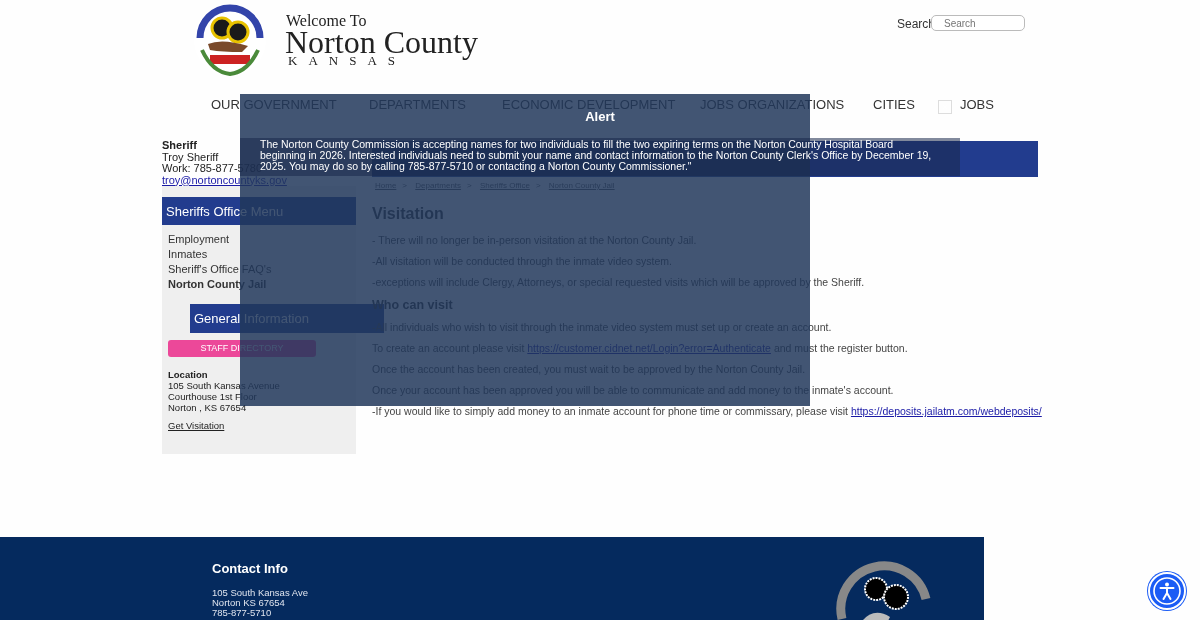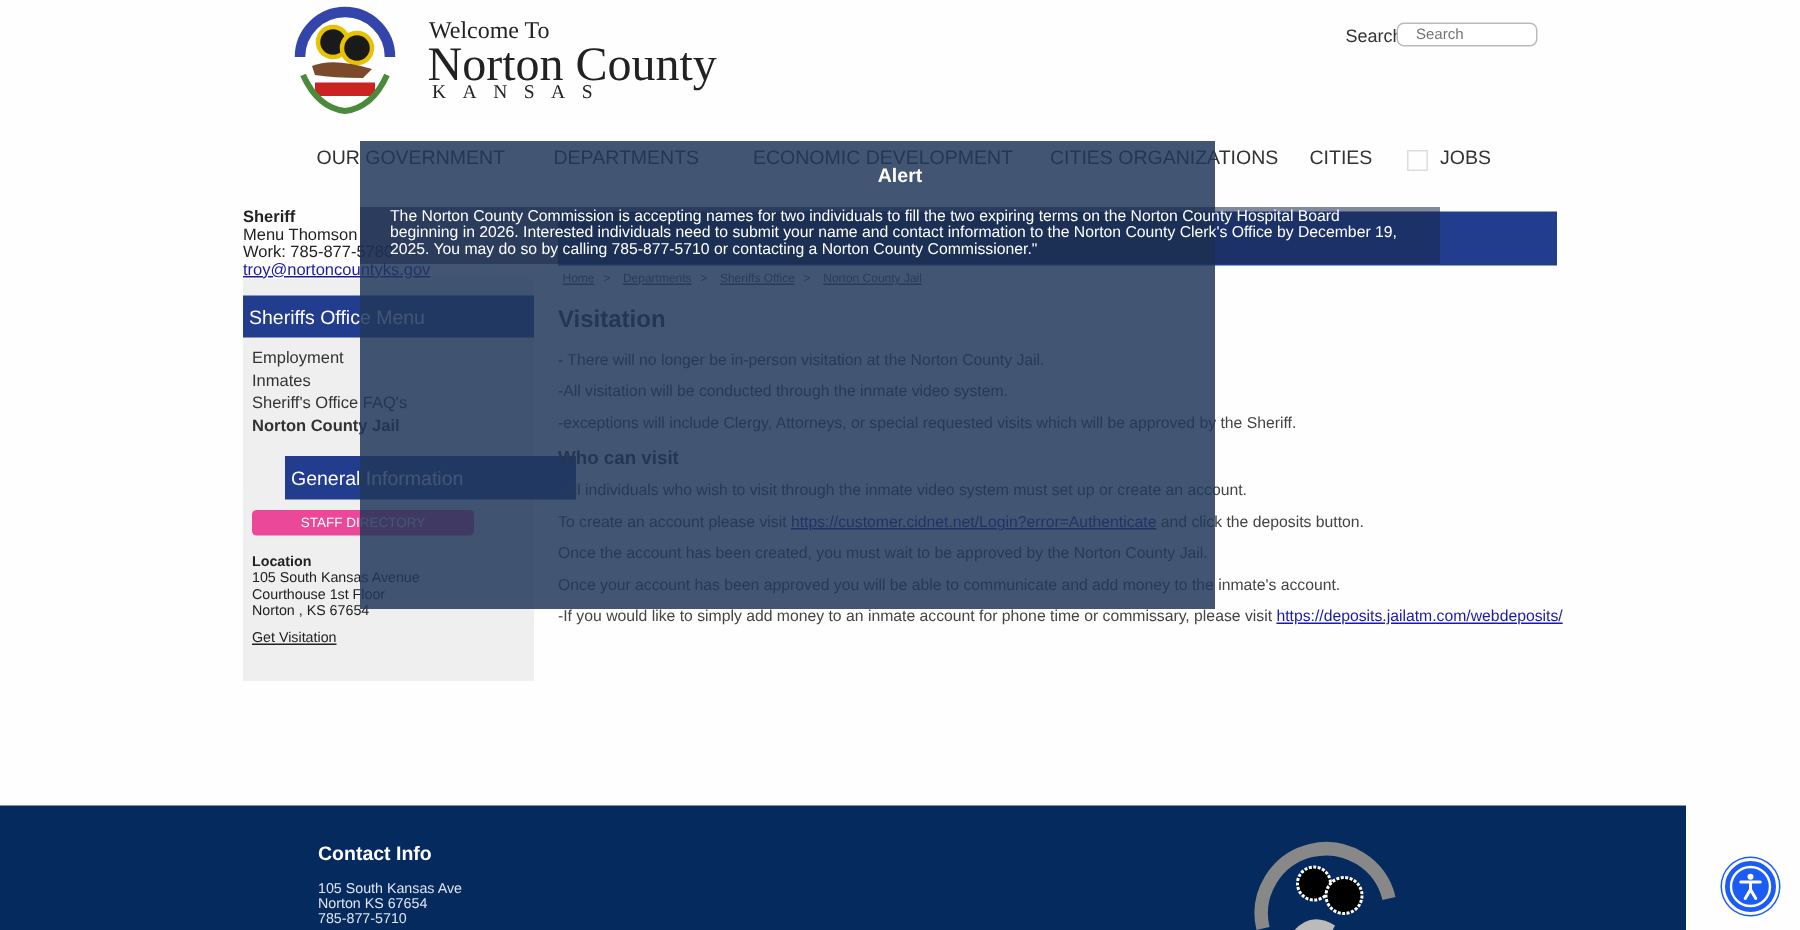--- a/index.html
+++ b/index.html
@@ -24,21 +24,21 @@
   .loc { position: absolute; left: 6px; top: 229px; font-size: 9.5px; line-height: 11px; color: #222; }
   .loc b { display: block; }
   .directions { position: absolute; left: 6px; top: 280px; font-size: 9.5px; color: #222; }
   .banner { position: absolute; left: 372px; top: 141px; width: 666px; height: 36px; background: #223c8e; }
   .breadcrumb { position: absolute; left: 375px; top: 181px; font-size: 8px; color: #555; }
   .breadcrumb .sep { margin: 0 6px; }
   .content { position: absolute; left: 372px; top: 205px; width: 670px; font-size: 10.5px; color: #444; }
   .content h1 { font-size: 16px; color: #333; font-weight: bold; margin-bottom: 12px; }
   .content h2 { font-size: 12.5px; color: #333; font-weight: bold; margin: 2px 0 10px; }
   .content p { margin-bottom: 10px; line-height: 11px; }
-  .footer { position: absolute; left: 0; top: 537px; width: 1124px; height: 83px; background: #052a5e; }
+  .footer { position: absolute; left: 0; top: 537px; width: 984px; height: 83px; background: #052a5e; }
   .footer h3 { position: absolute; left: 212px; top: 24px; color: #fff; font-size: 13px; font-weight: bold; }
   .footer .addr { position: absolute; left: 212px; top: 51px; color: #dfe4ee; font-size: 9.5px; line-height: 10px; }
   .footer-logo { position: absolute; left: 834px; top: 22px; width: 100px; height: 70px; }
   .a11y { position: absolute; left: 1148px; top: 572px; width: 38px; height: 38px; border-radius: 50%; background: #1b5cf5; border: 2px solid #fff; box-shadow: 0 0 0 1px #1b5cf5; }
   .overlay { position: absolute; left: 240px; top: 94px; width: 570px; height: 312px; background: rgba(33,55,90,0.85); }
   .alert-title { position: absolute; left: 0; top: 15px; width: 720px; text-align: center; color: #fff; font-size: 13px; font-weight: bold; }
   .alert-close { position: absolute; left: 698px; top: 6px; width: 14px; height: 14px; border: 1px solid #ddd; color: #fff; font-size: 11px; line-height: 12px; text-align: center; }
   .alert-body { position: absolute; left: 0; top: 44px; width: 720px; height: 38px; padding: 1px 20px; background: rgba(25,40,75,0.55); color: #fff; font-size: 10.5px; line-height: 11px; }
 </style>
 </head>
@@ -58,29 +58,29 @@
   <div class="county">Norton County</div>
   <div class="state">KANSAS</div>
   <span class="search-label">Search</span>
   <input class="search-input" placeholder="Search" style="">
 </div>
 
 <div class="nav">
   <span style="left:211px">OUR GOVERNMENT</span>
   <span style="left:369px">DEPARTMENTS</span>
   <span style="left:502px">ECONOMIC DEVELOPMENT</span>
-  <span style="left:700px">CITIES ORGANIZATIONS</span>
+  <span style="left:700px">JOBS ORGANIZATIONS</span>
   <span style="left:873px">CITIES</span>
   <span style="left:960px">JOBS</span>
 </div>
 
 <div class="sidebar">
   <div class="sheriff">
     <b>Sheriff</b>
-    <div>Menu Thomson</div>
+    <div>Troy Sheriff</div>
     <div>Work: 785-877-5780</div>
     <a>troy@nortoncountyks.gov</a>
   </div>
   <div class="menu-head">Sheriffs Office Menu</div>
   <div class="menu-list">
     <div>Employment</div>
     <div>Inmates</div>
     <div>Sheriff's Office FAQ's</div>
     <div style="font-weight:bold">Norton County Jail</div>
   </div>
@@ -104,21 +104,21 @@
   <a style="color:#555">Norton County Jail</a>
 </div>
 
 <div class="content">
   <h1>Visitation</h1>
   <p>- There will no longer be in-person visitation at the Norton County Jail.</p>
   <p>-All visitation will be conducted through the inmate video system.</p>
   <p>-exceptions will include Clergy, Attorneys, or special requested visits which will be approved by the Sheriff.</p>
   <h2>Who can visit</h2>
   <p>-All individuals who wish to visit through the inmate video system must set up or create an account.</p>
-  <p><span>To create an account please visit </span><a>https://customer.cidnet.net/Login?error=Authenticate</a><span> and click the deposits button.</span></p>
+  <p><span>To create an account please visit </span><a>https://customer.cidnet.net/Login?error=Authenticate</a><span> and must the register button.</span></p>
   <p>Once the account has been created, you must wait to be approved by the Norton County Jail.</p>
   <p>Once your account has been approved you will be able to communicate and add money to the inmate's account.</p>
   <p><span>-If you would like to simply add money to an inmate account for phone time or commissary, please visit </span><a>https://deposits.jailatm.com/webdeposits/</a></p>
 </div>
 
 <div class="footer">
   <h3>Contact Info</h3>
   <div class="addr">
     <div>105 South Kansas Ave</div>
     <div>Norton KS 67654</div>

